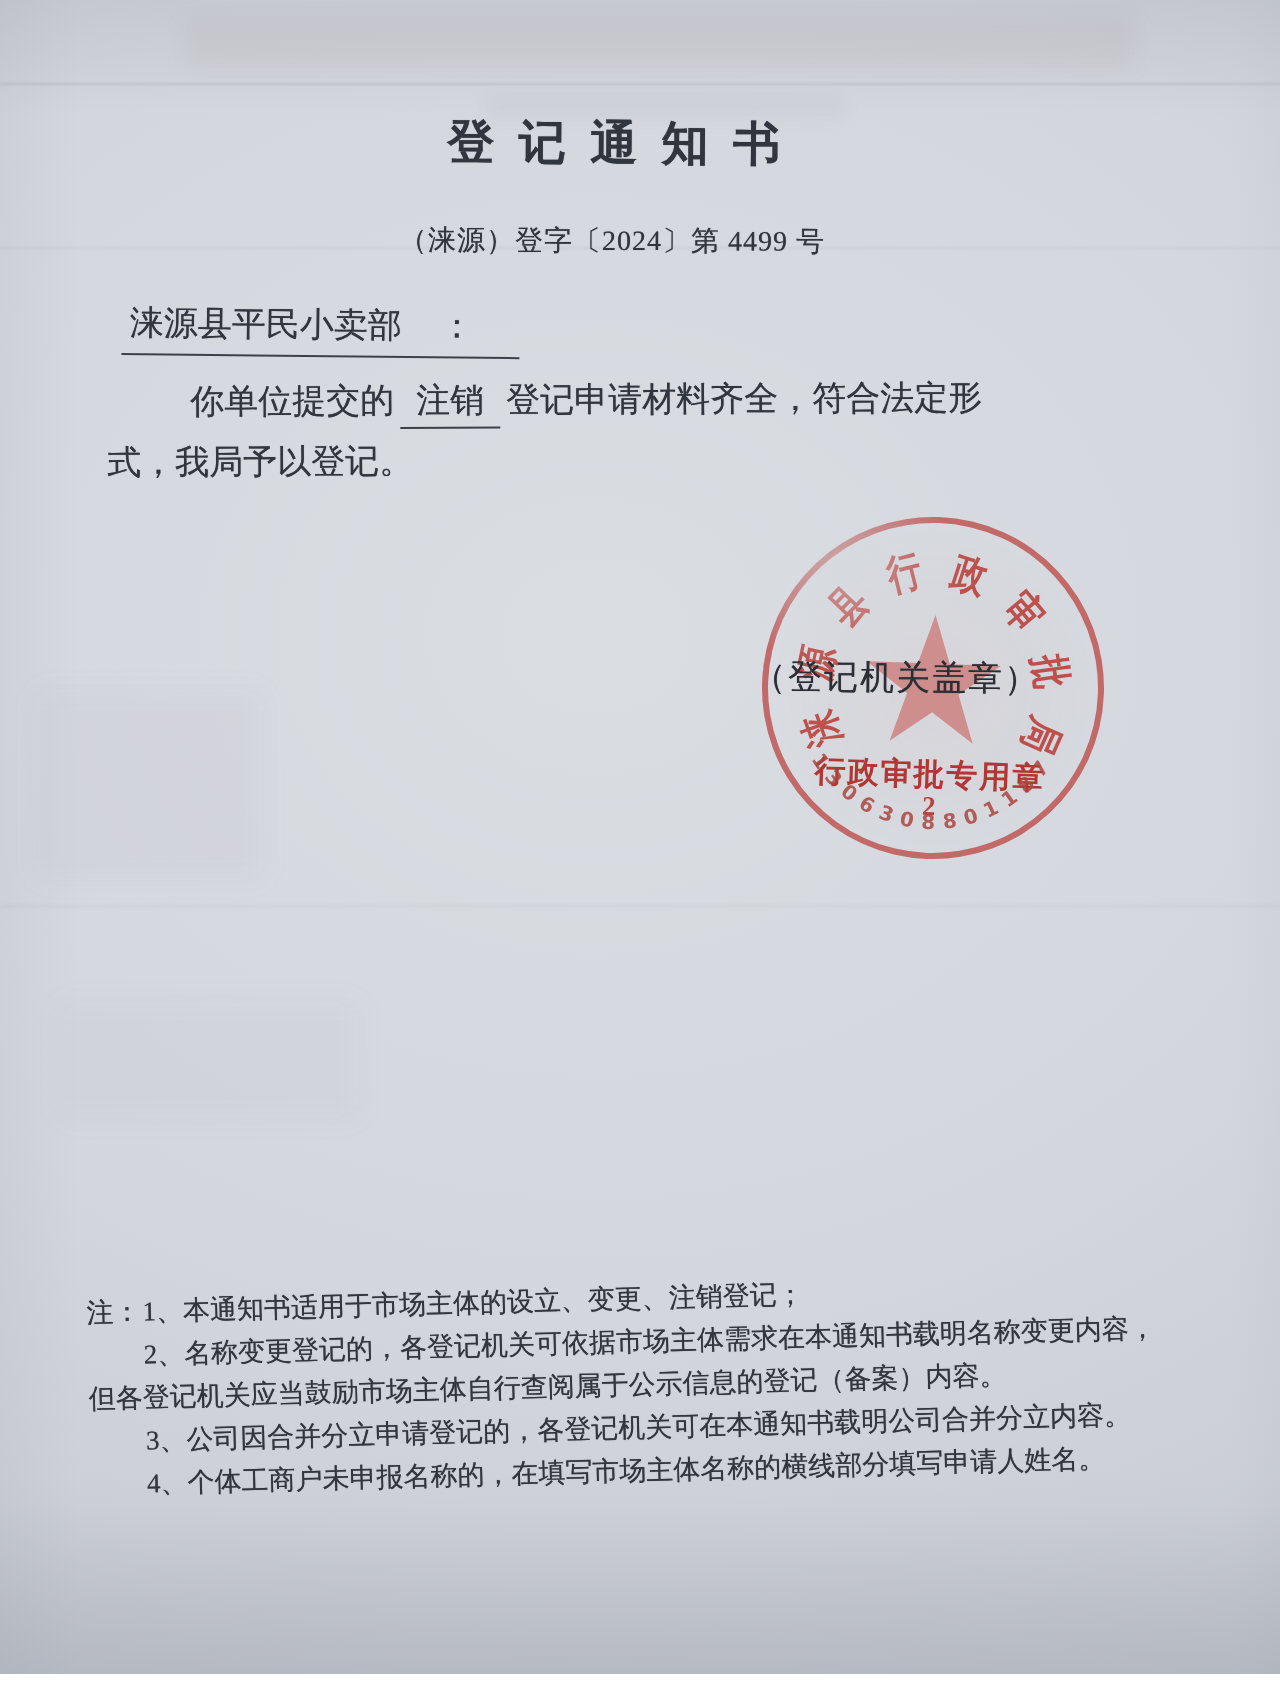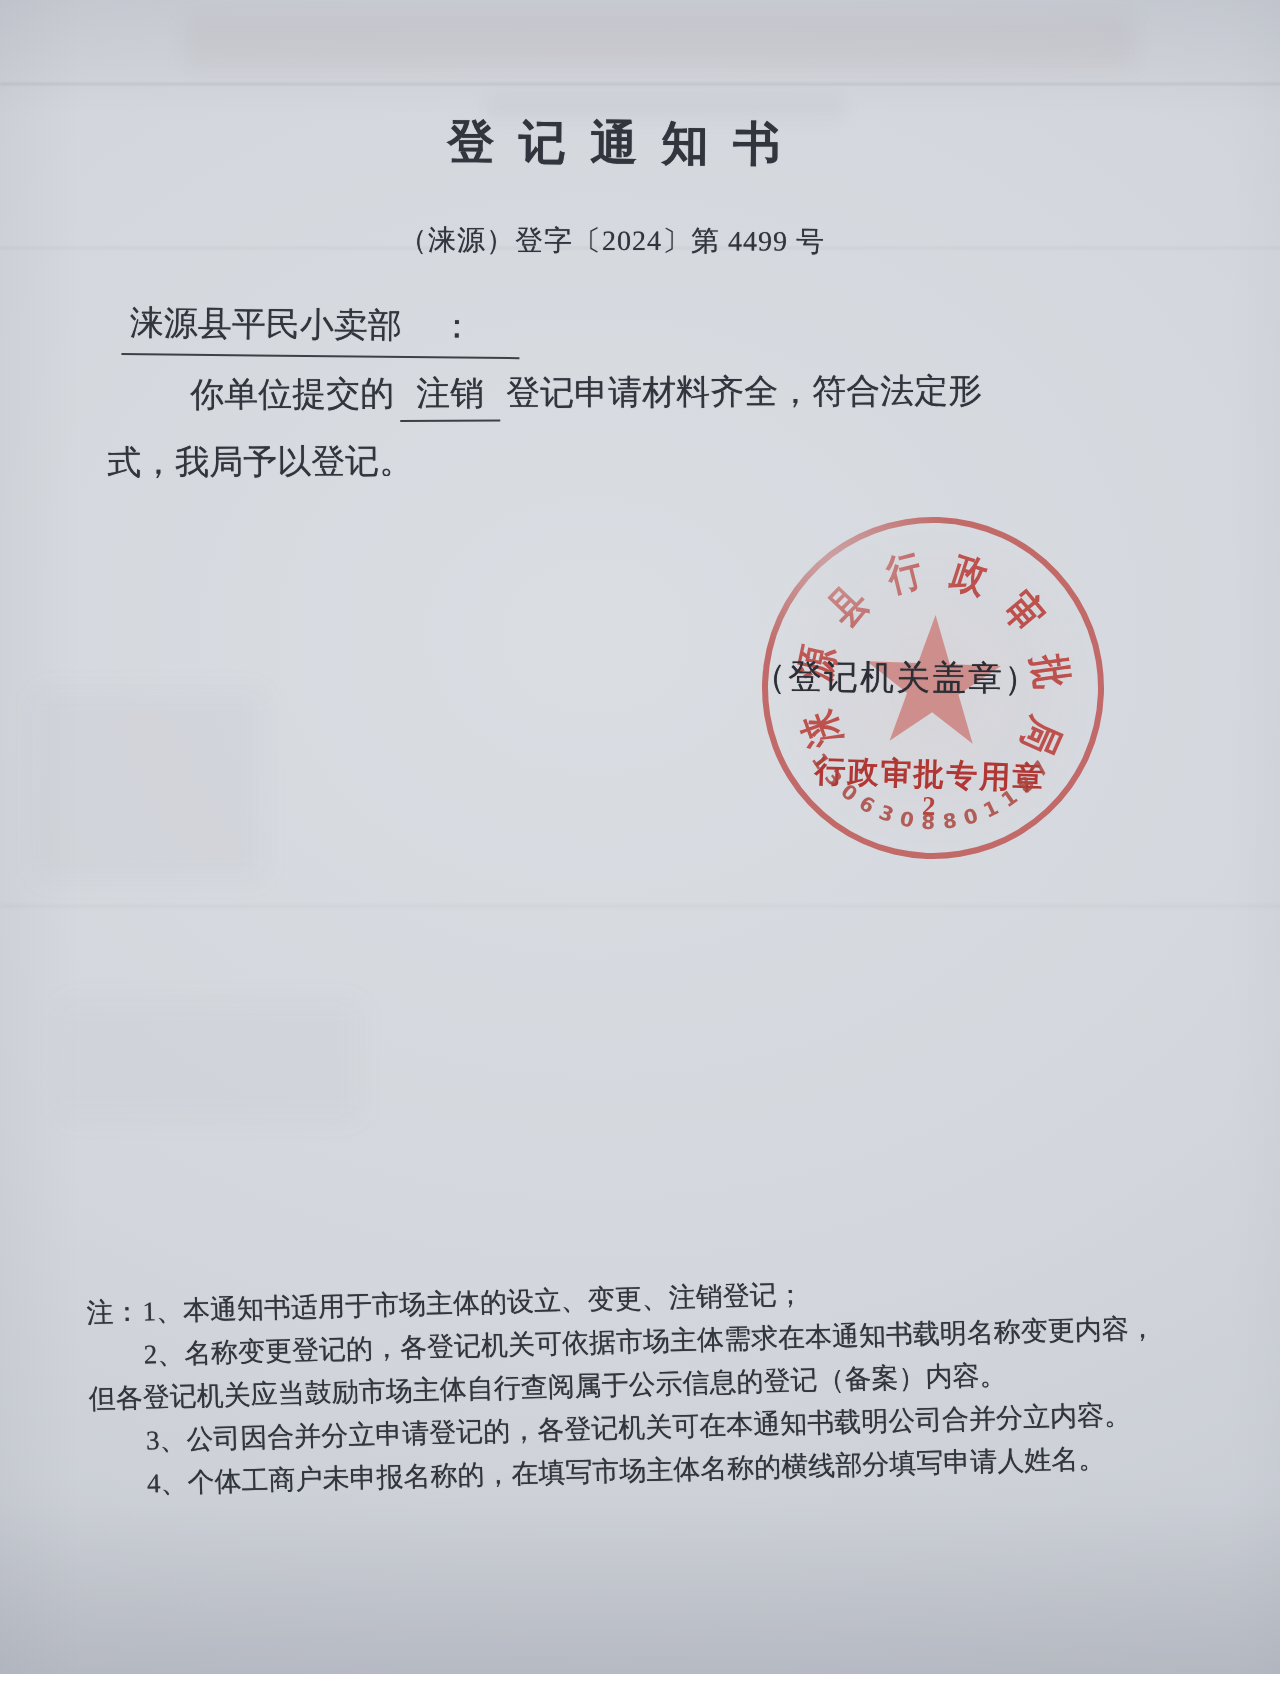--- a/index.html
+++ b/index.html
@@ -49,21 +49,21 @@
   .addressee-underline{
     display:inline-block;border-bottom:2.5px solid #3c4048;
     padding:0 46px 7px 8px;
   }
   .addressee-colon{margin-left:38px;}
   .body-line{position:absolute;font-size:34px;white-space:nowrap;}
   .body-line1{top:372px;left:190px;transform:rotate(-0.3deg);transform-origin:left top;}
   .body-line2{top:440px;left:107px;transform:rotate(-0.3deg);transform-origin:left top;}
   .blank-fill{
     display:inline-block;border-bottom:2.5px solid #3c4048;
-    padding:0 16px 3px 16px;margin:0 6px;
+    padding:0 16px 3px 16px;margin:7px 6px;
   }
 
   
   .seal{
     position:absolute;left:762px;top:517px;width:330px;height:330px;
     border:6px solid rgba(184,62,58,0.72);border-radius:50%;
     transform:rotate(2deg);
     background:radial-gradient(circle at 50% 50%, rgba(215,120,110,0.05), rgba(215,120,110,0) 70%);
   }
   .seal::after{ 

